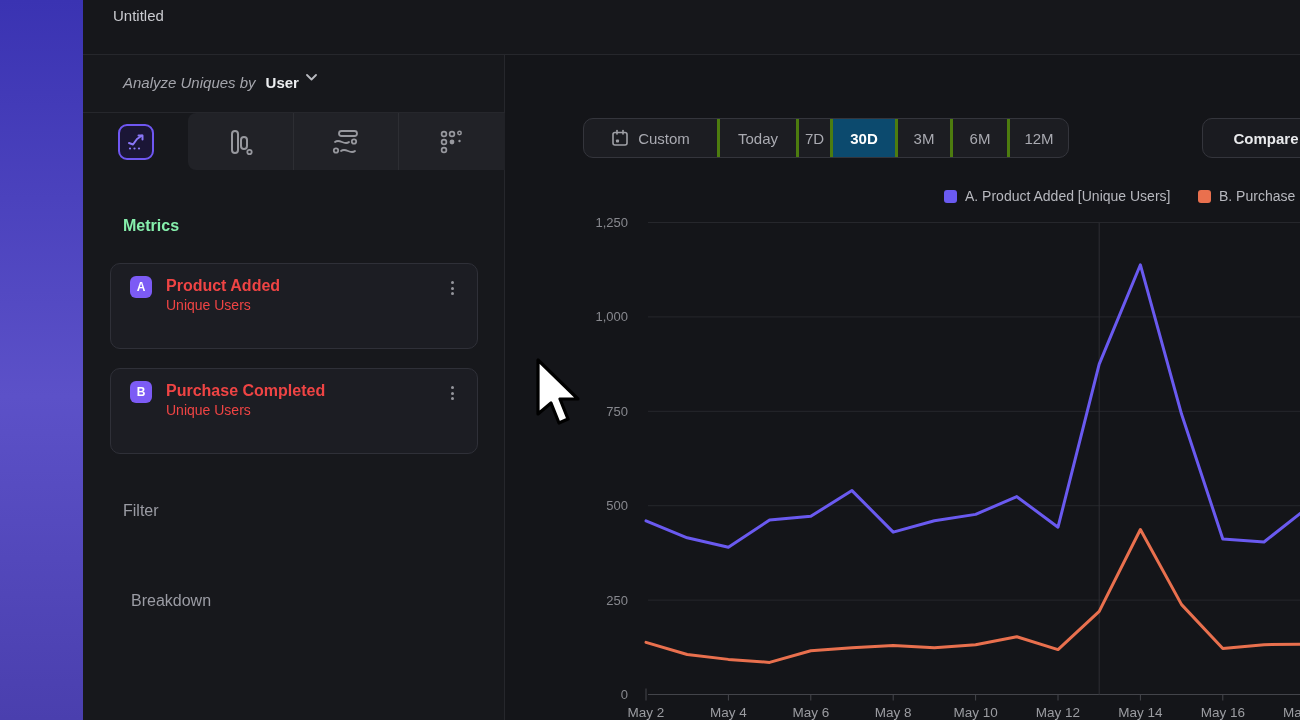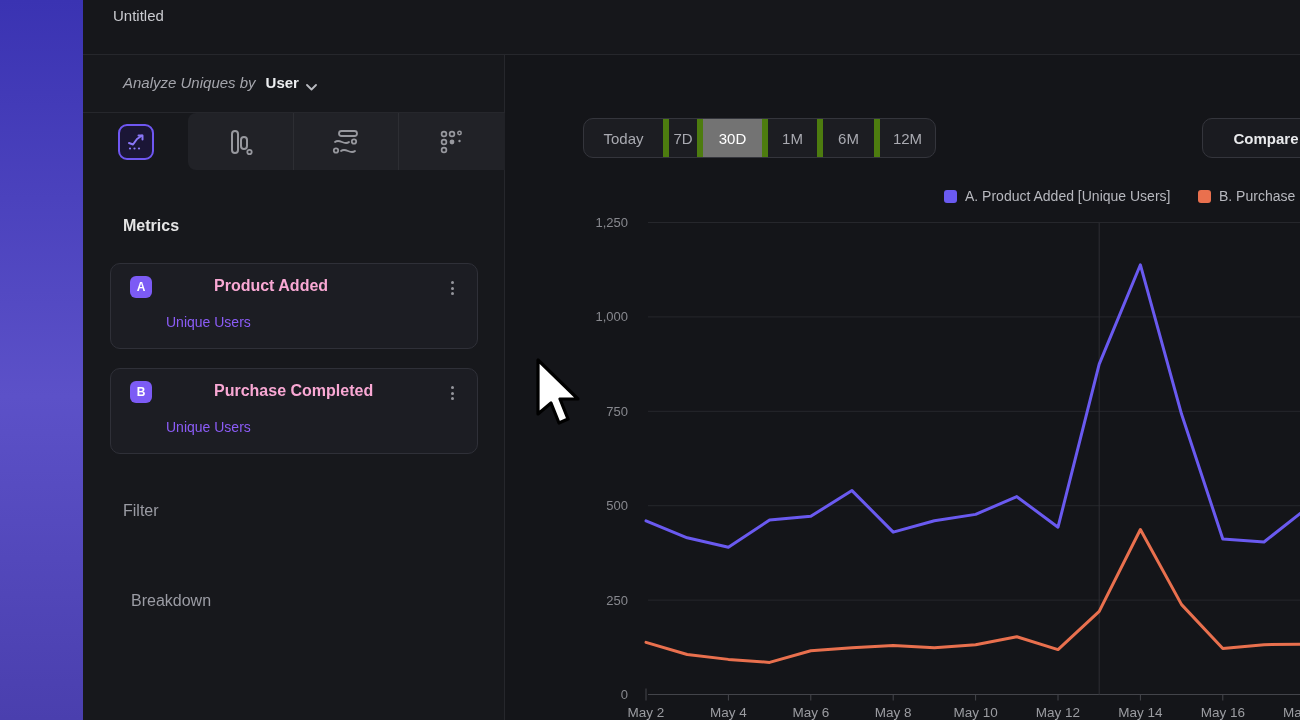--- a/index.html
+++ b/index.html
@@ -13,53 +13,53 @@
 
   
   .header { position:absolute; left:83px; top:0; width:1217px; height:55px; background:#16171b; border-bottom:1px solid #26272c; }
   .header .title { position:absolute; left:30px; top:7px; font-size:15px; color:#c9cacf; font-weight:500; }
 
   
   .sidebar { position:absolute; left:83px; top:55px; width:422px; height:665px; background:#17181c; border-right:1px solid #26272c; }
   .analyze-row { position:absolute; left:0; top:0; width:422px; height:58px; border-bottom:1px solid #26272c; }
   .analyze-row .inner { position:absolute; left:40px; top:19px; display:flex; align-items:center; gap:10px; }
   .analyze-label { font-size:15px; color:#a4a5ac;font-style:italic; }
-  .analyze-value { font-size:15px; color:#eceef0; font-weight:700; display:flex; align-items:flex-end; gap:7px; cursor:pointer; }
+  .analyze-value { font-size:15px; color:#eceef0; font-weight:700; display:flex; align-items:flex-start; gap:7px; cursor:pointer; }
 
   .tabs { position:absolute; left:0; top:58px; width:422px; height:57px; }
   .tab { position:absolute; top:0; height:57px; display:flex; align-items:center; justify-content:center; cursor:pointer; }
   .tab-0 { left:0; width:105px; }
   .tab-group { position:absolute; left:105px; top:0; width:317px; height:57px; background:#212227; border-radius:8px 0 0 8px; }
   .tab-1 { left:105px; width:106px; }
   .tab-2 { left:211px; width:105px; }
   .tab-3 { left:316px; width:106px; }
   .tab-1, .tab-2 { border-right:1px solid #2d2e33; }
   .sel-frame { width:36px; height:36px; border:2px solid #6f57f2; border-radius:9px; display:flex; align-items:center; justify-content:center; background:#1b1636; }
 
   .side-section-label { position:absolute; font-size:16px; color:#9b9ca4; font-weight:500; }
-  .side-section-label.strong { color:#e5e5e5; font-weight:700; }
+  .side-section-label.strong { color:#86efac; font-weight:700; }
   .plus-btn { position:absolute; width:24px; height:24px; color:#b6b7bd; font-size:22px; font-weight:300; line-height:22px; text-align:center; cursor:pointer; }
 
   .metric-card { position:absolute; left:27px; width:368px; height:86px; background:#1c1d23; border:1px solid #2f3038; border-radius:10px; cursor:pointer; }
   .metric-badge { position:absolute; left:19px; top:12px; width:22px; height:22px; background:#7c5bf5; border-radius:6px; color:#fff; font-size:12px; font-weight:700; display:flex; align-items:center; justify-content:center; }
-  .metric-title { position:absolute; left:55px; top:13px; font-size:16px; font-weight:700; color:#f9a8d4;margin-left:48px; }
-  .metric-sub { position:absolute; left:55px; top:50px; font-size:14px; color:#8b5cf6; }
+  .metric-title { position:absolute; left:55px; top:13px; font-size:16px; font-weight:700; color:#ef4444; }
+  .metric-sub { position:absolute; left:55px; top:33px; font-size:14px; color:#ef4444; }
   .kebab { position:absolute; right:16px; top:15px; width:18px; height:20px; display:flex; flex-direction:column; align-items:center; gap:2.5px; cursor:pointer; padding-top:2px; }
   .kebab i { width:3px; height:3px; border-radius:50%; background:#94959b; }
 
   
   .chart-panel { position:absolute; left:505px; top:55px; width:795px; height:665px; background:#141519; }
 
   
   .range-bar { position:absolute; left:583px; top:118px; height:40px; display:flex; border:1px solid #34353c; border-radius:10px; background:#1c1d22; overflow:hidden; }
-  .seg { display:flex; align-items:center; justify-content:center; gap:9px; font-size:15px; color:#a9aab1; cursor:pointer; border-left:6px solid #4d7c0f; }
+  .seg { display:flex; align-items:center; justify-content:center; gap:9px; font-size:15px; color:#a9aab1; cursor:pointer; border-left:3px solid #4d7c0f; }
   .seg:first-child { border-left:none; }
   .seg-0 { width:133px; } .seg-1 { width:79px; } .seg-2 { width:111px; } .seg-3 { width:34px; }
   .seg-4 { width:65px; } .seg-5 { width:55px; } .seg-6 { width:57px; } .seg-7 { width:61px; }
-  .seg.selected { background:#737373; color:#ffffff; font-weight:400;align-items:center; }
+  .seg.selected { background:#0c4a6e; color:#ffffff; font-weight:700;align-items:center; }
   .compare-btn { position:absolute; left:1202px; top:118px; width:128px; height:40px; border:1px solid #34353c; border-radius:10px; background:#1a1b20; color:#e9eaec; font-size:15px; font-weight:700; display:flex; align-items:center; justify-content:center; cursor:pointer; }
 
   
   .legend-item { position:absolute; display:flex; align-items:center; gap:8px; top:188px;justify-content:space-between; }
   .legend-item .sw { width:13px; height:13px; border-radius:3px; }
   .legend-item .lbl { font-size:14px; color:#b7b8be; white-space:nowrap; }
 
   svg text { font-family:"Liberation Sans", sans-serif; }
 
   .cursor { position:absolute; left:532px; top:358px; pointer-events:none; }
@@ -163,31 +163,40 @@
     <div class="side-section-label" style="left:40px; top:447px;">Filter</div>
     <div class="plus-btn" style="left:427px; top:446px;">+</div>
 
     <div class="side-section-label" style="left:48px; top:537px;">Breakdown</div>
     <div class="plus-btn" style="left:427px; top:536px;">+</div>
   </div>
 
   <div class="chart-panel"></div>
 
   <div class="range-bar">
+    <div class="seg seg-0">
+      <svg width="18" height="18" viewBox="0 0 18 18">
+        <rect x="2" y="3.5" width="14" height="12.5" rx="2" fill="none" stroke="#9fa0a6" stroke-width="1.6"></rect>
+        <line x1="6" y1="1.5" x2="6" y2="5" stroke="#9fa0a6" stroke-width="1.6" stroke-linecap="round"></line>
+        <line x1="12" y1="1.5" x2="12" y2="5" stroke="#9fa0a6" stroke-width="1.6" stroke-linecap="round"></line>
+        <rect x="5" y="10.5" width="3" height="3" rx="0.8" fill="#9fa0a6"></rect>
+      </svg>
+      <span>Custom</span>
+    </div>
     <div class="seg seg-1">
         <span>Today</span>
       </div>
     <div class="seg seg-3">
         <span>7D</span>
       </div>
     <div class="seg seg-4 selected">
         <span>30D</span>
       </div>
     <div class="seg seg-5">
-        <span>1M</span>
+        <span>3M</span>
       </div>
     <div class="seg seg-6">
         <span>6M</span>
       </div>
     <div class="seg seg-7">
         <span>12M</span>
       </div>
   </div>
 
   <div class="compare-btn">Compare</div>

